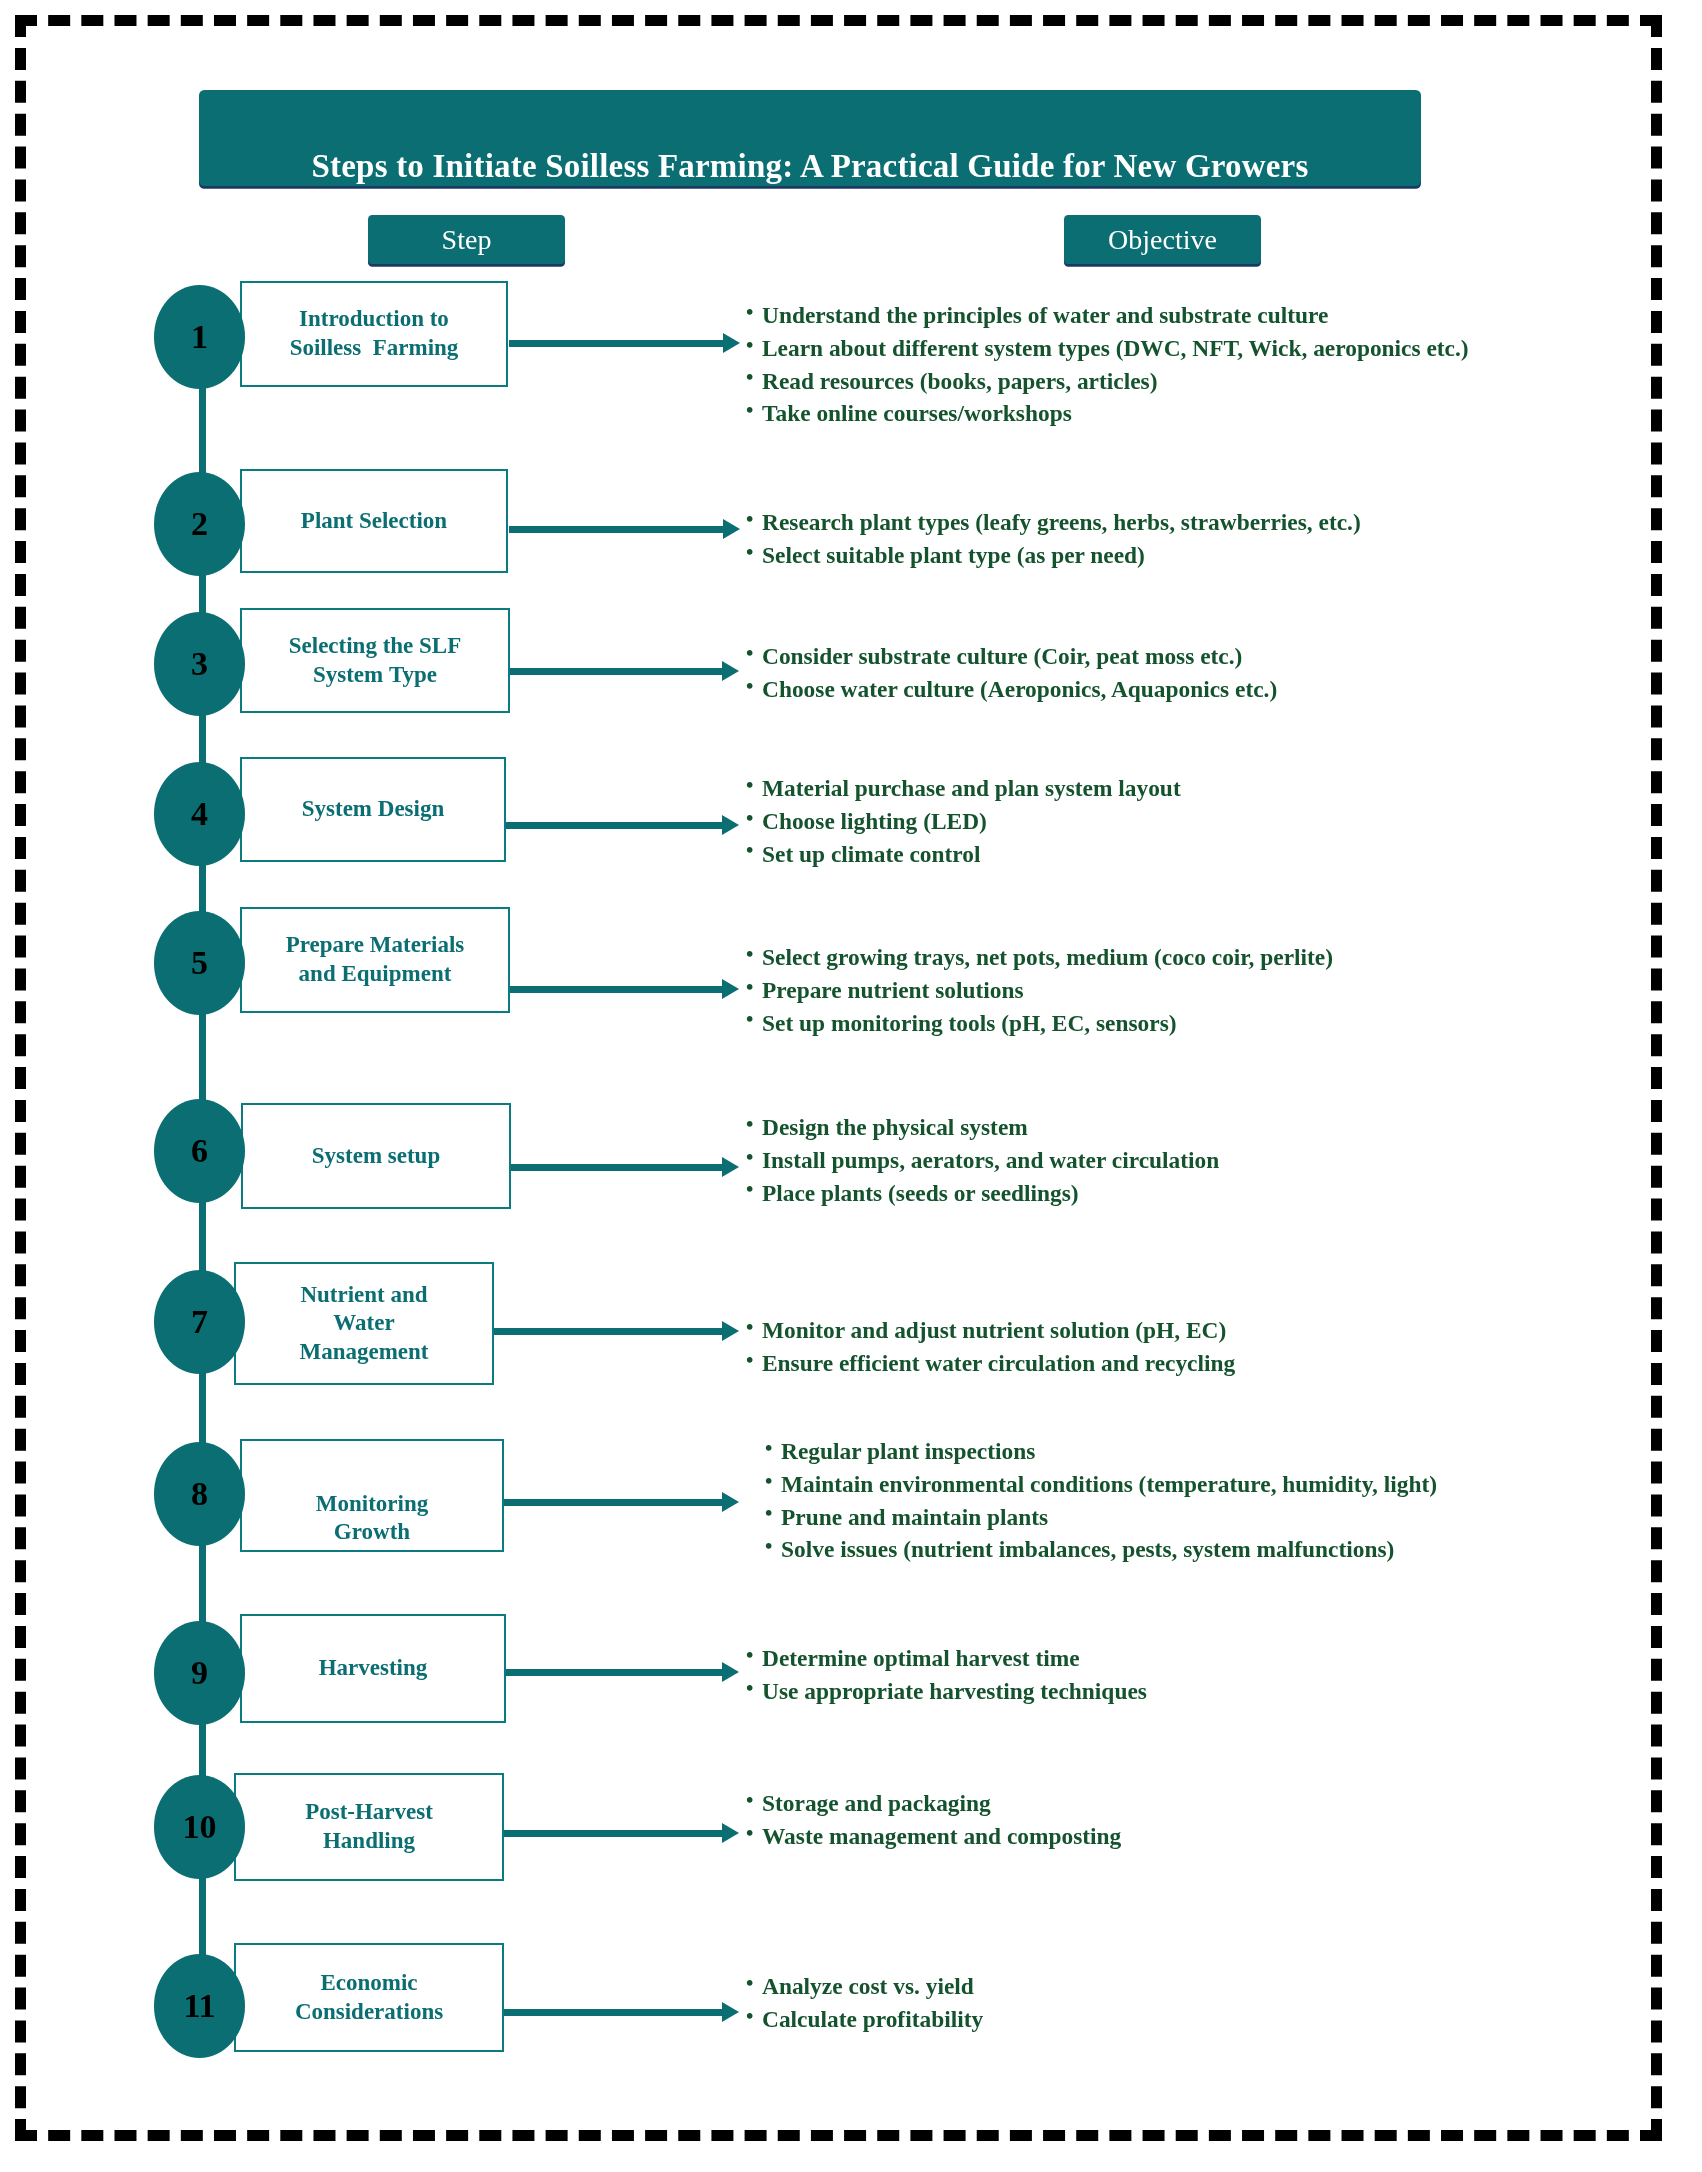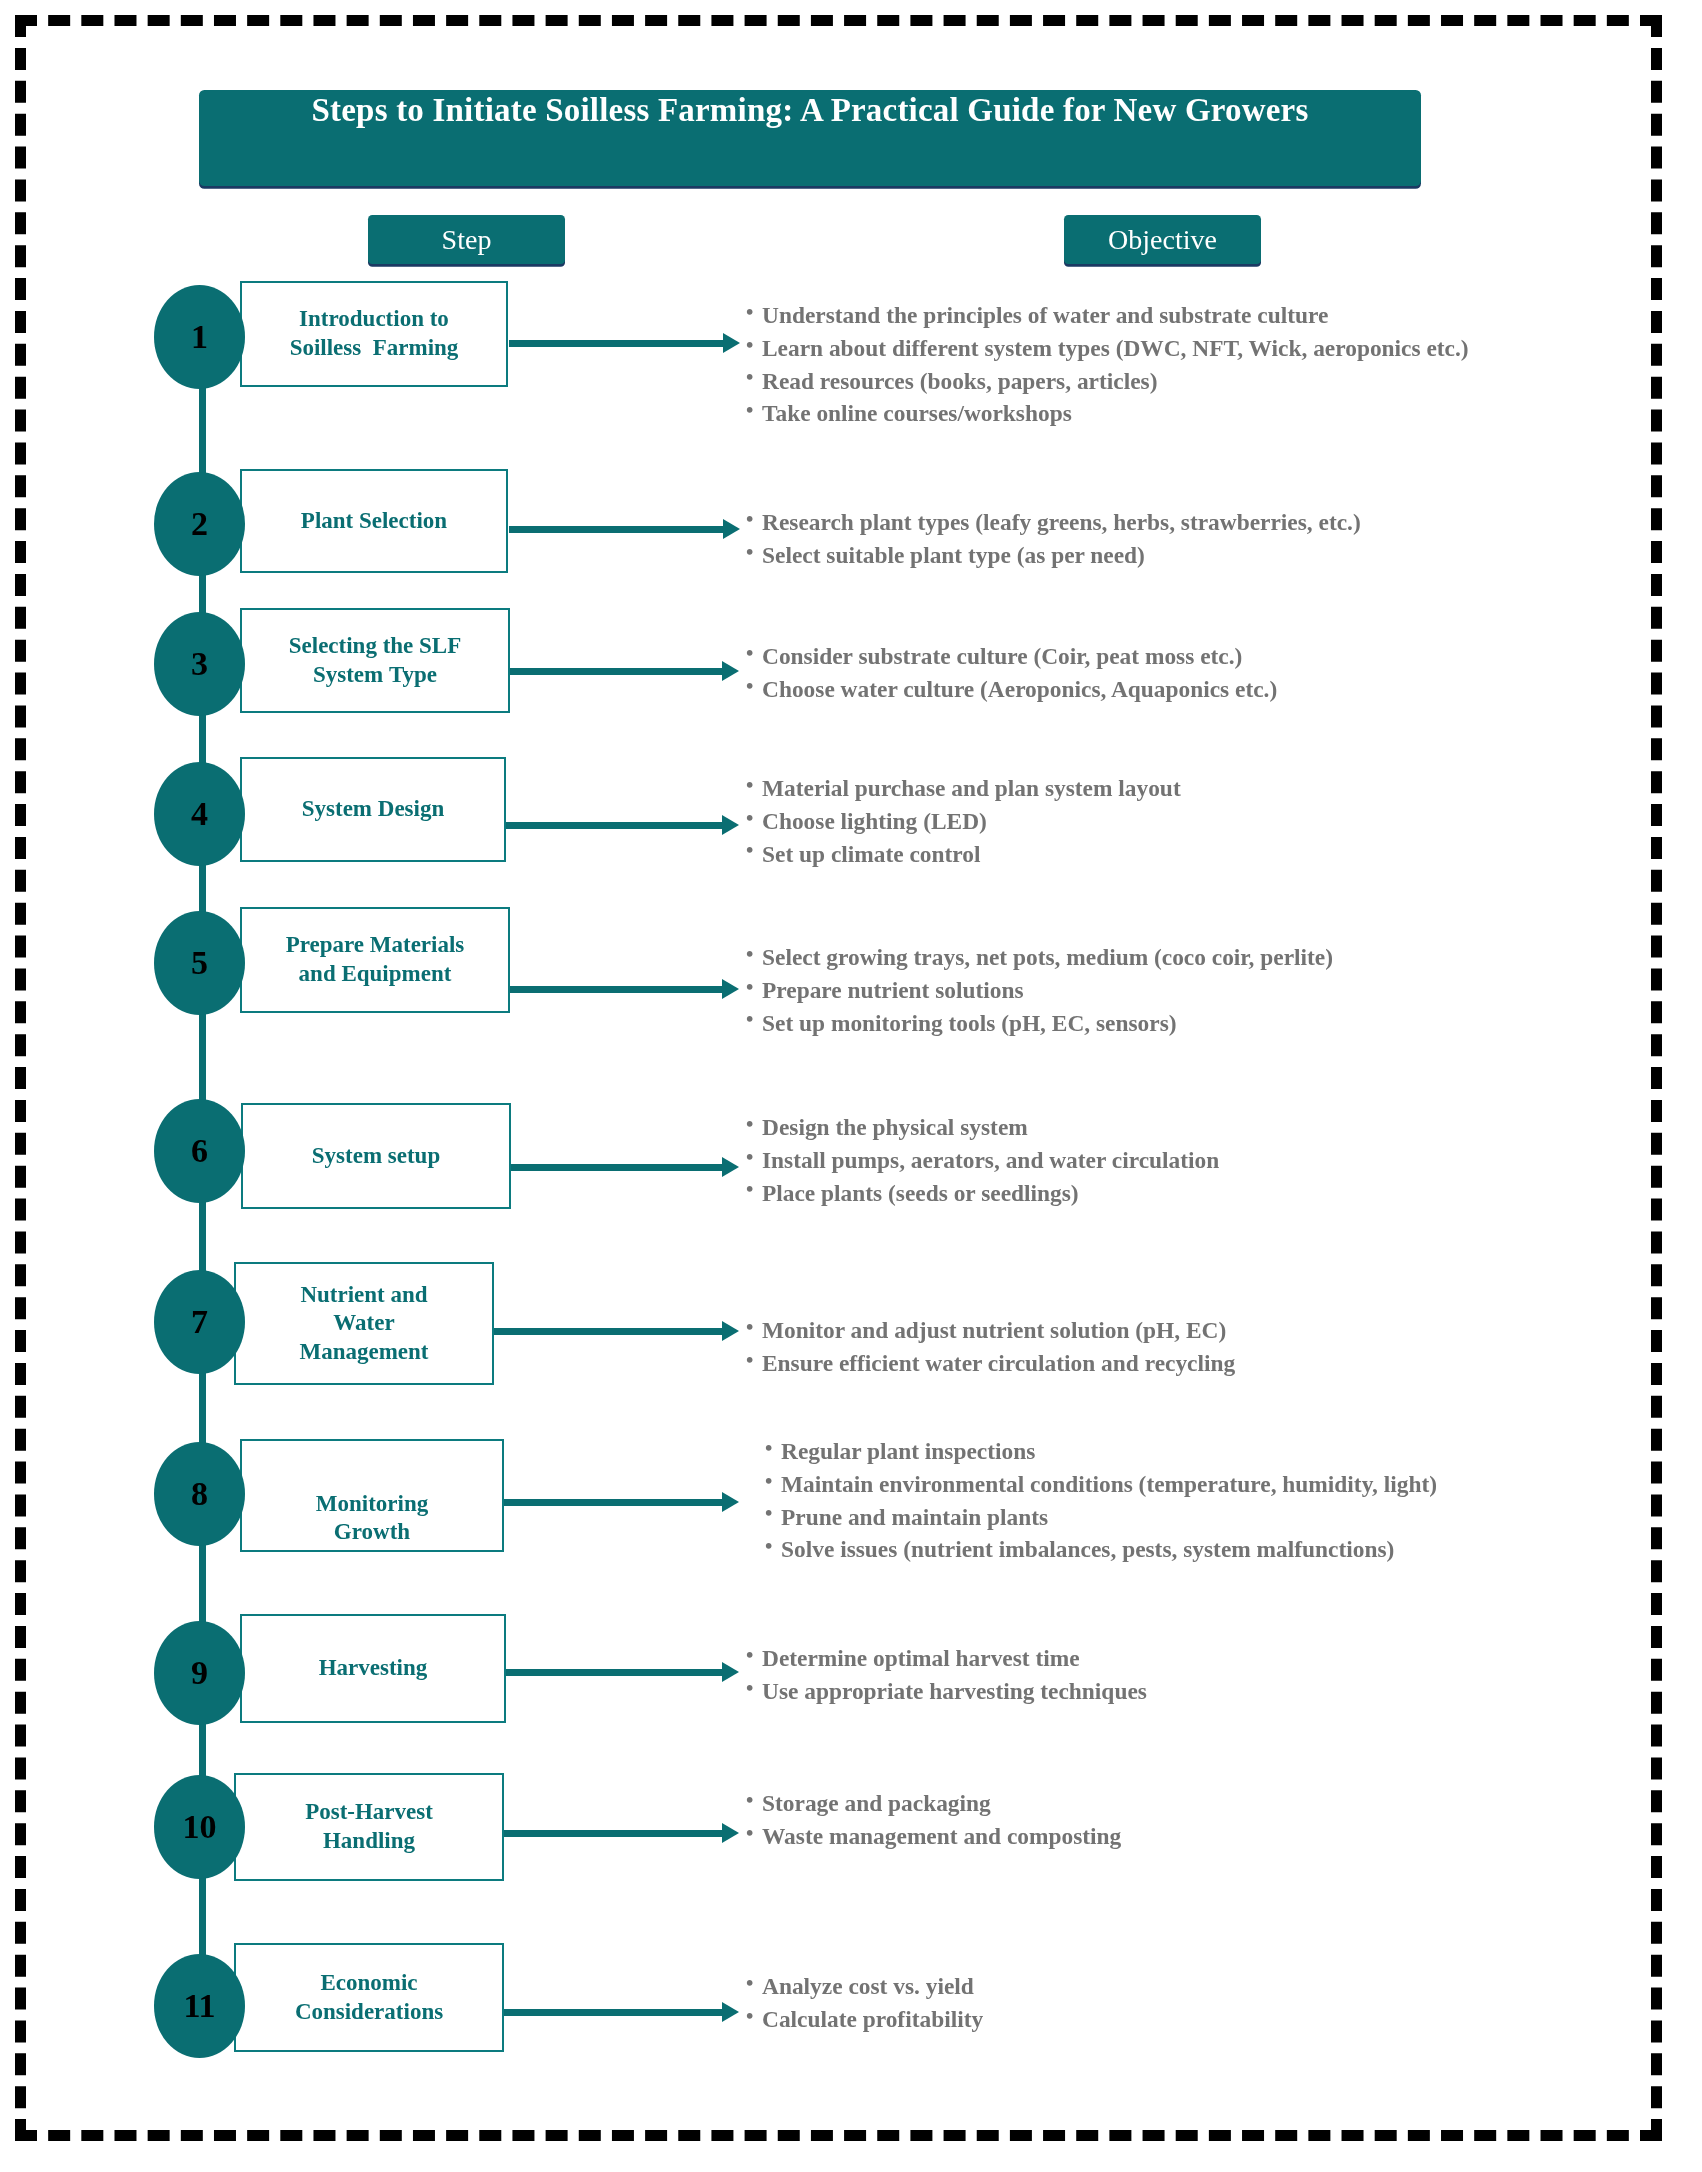--- a/index.html
+++ b/index.html
@@ -24,21 +24,21 @@
     pointer-events:none;
   }
   
   #title-banner{
     position:absolute;
     left:199px;top:90px;
     width:1222px;height:96px;
     background:#0a6e72;
     border-radius:5.3px;
     box-shadow:0 2.7px 0 #1b3a63;
-    display:flex;align-items:flex-start;justify-content:center;
+    display:flex;align-items:flex-end;justify-content:center;
     padding:0 21px;box-sizing:border-box;
   }
   #title-banner .t{
     color:#ffffff;
     font-size:33px;line-height:1.22;
     font-weight:bold;
     text-align:center;
     letter-spacing:0.2px;
   }
   
@@ -101,21 +101,21 @@
     border-top:10px solid transparent;
     border-bottom:10px solid transparent;
     border-left:17px solid #0a6e72;
   }
   .objs{
     position:absolute;
     z-index:1;
   }
   .objs li{
     list-style:none;
-    color:#737373;
+    color:#14532d;
     font-size:23.4px;
     font-weight:bold;
     line-height:1.40;
     white-space:nowrap;
     position:relative;
     padding-left:16px;
   }
   .objs li:before{
     content:"\2022";
     position:absolute;left:0;top:-1.1px;

